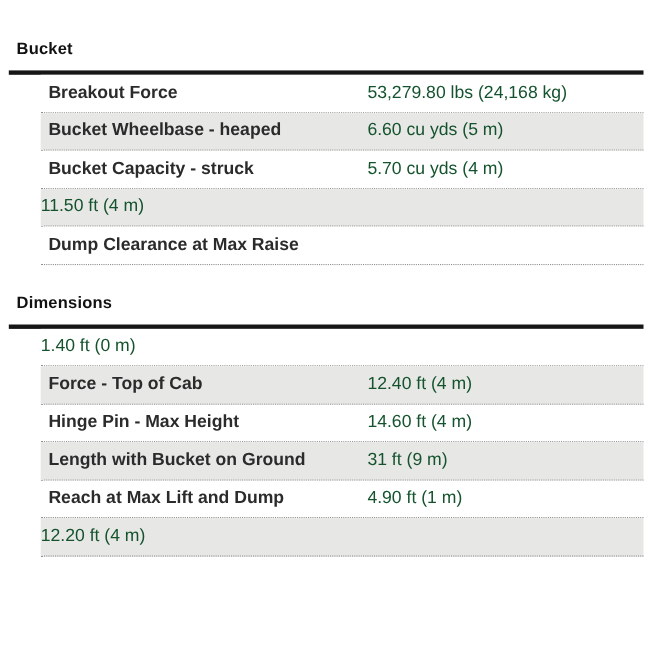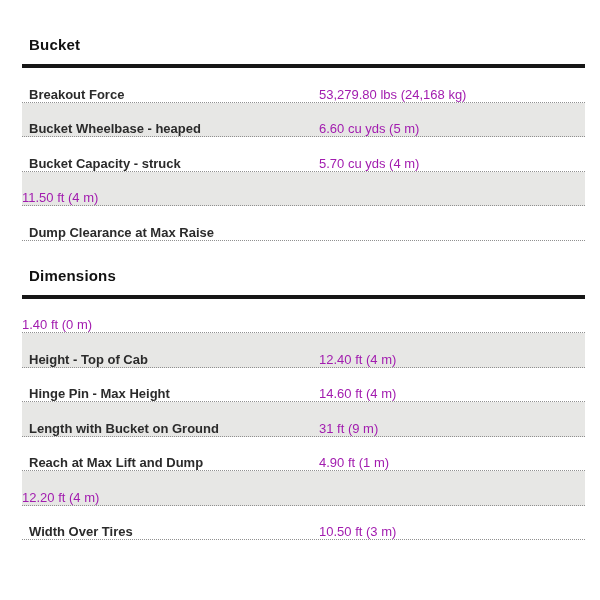--- a/index.html
+++ b/index.html
@@ -6,59 +6,60 @@
   html, body { margin: 0; padding: 0; }
   body {
     width: 600px;
     height: 600px;
     background: #ffffff;
     font-family: "Liberation Sans", sans-serif;
     color: #2b2b2b;
     overflow: hidden;
   }
   .spec-page {
-    padding: 36px 15px 0 22px;
+    padding: 36px 15px 0 8px;
   }
   .spec-section {
     margin-bottom: 26px;
   }
   .section-title {
     margin: 0 0 10px 0;
     padding-left: 7px;
     font-size: 15px;
     line-height: 18px;
     font-weight: bold;
     color: #111111;
     letter-spacing: 0.2px;
   }
   .thick-rule {
     height: 4px;
     background: #161616;
   }
   .spec-row {
     display: flex;
-    align-items: flex-end;
+    align-items: center;
     height: 34.5px;
     border-bottom: 1px dotted #909090;
-    font-size: 13px;
+    font-size: 16px;
     background: #ffffff;
+    margin-left: 29px;
   }
   .spec-row:nth-child(even) {
     background: #e7e7e5;
   }
   .spec-label {
     flex: 0 0 297px;
     padding-left: 7px;
     font-weight: bold;
     color: #2b2b2b;
     white-space: nowrap;
   }
   .spec-value {
     flex: 1;
-    color: #a21caf;
+    color: #14532d;
     white-space: nowrap;
   }
 </style>
 </head>
 <body>
 
 <div class="spec-page">
 
   <section class="spec-section">
     <h2 class="section-title">Bucket</h2>
@@ -86,38 +87,34 @@
   </section>
 
   <section class="spec-section">
     <h2 class="section-title">Dimensions</h2>
     <div class="thick-rule"></div>
     <div class="spec-rows">
       <div class="spec-row">
         <div class="spec-value">1.40 ft (0 m)</div>
       </div>
       <div class="spec-row">
-        <div class="spec-label">Height - Top of Cab</div>
+        <div class="spec-label">Force - Top of Cab</div>
         <div class="spec-value">12.40 ft (4 m)</div>
       </div>
       <div class="spec-row">
         <div class="spec-label">Hinge Pin - Max Height</div>
         <div class="spec-value">14.60 ft (4 m)</div>
       </div>
       <div class="spec-row">
         <div class="spec-label">Length with Bucket on Ground</div>
         <div class="spec-value">31 ft (9 m)</div>
       </div>
       <div class="spec-row">
         <div class="spec-label">Reach at Max Lift and Dump</div>
         <div class="spec-value">4.90 ft (1 m)</div>
       </div>
       <div class="spec-row">
         <div class="spec-value">12.20 ft (4 m)</div>
       </div>
-      <div class="spec-row">
-        <div class="spec-label">Width Over Tires</div>
-        <div class="spec-value">10.50 ft (3 m)</div>
-      </div>
     </div>
   </section>
 
 </div>
 
 </body></html>

